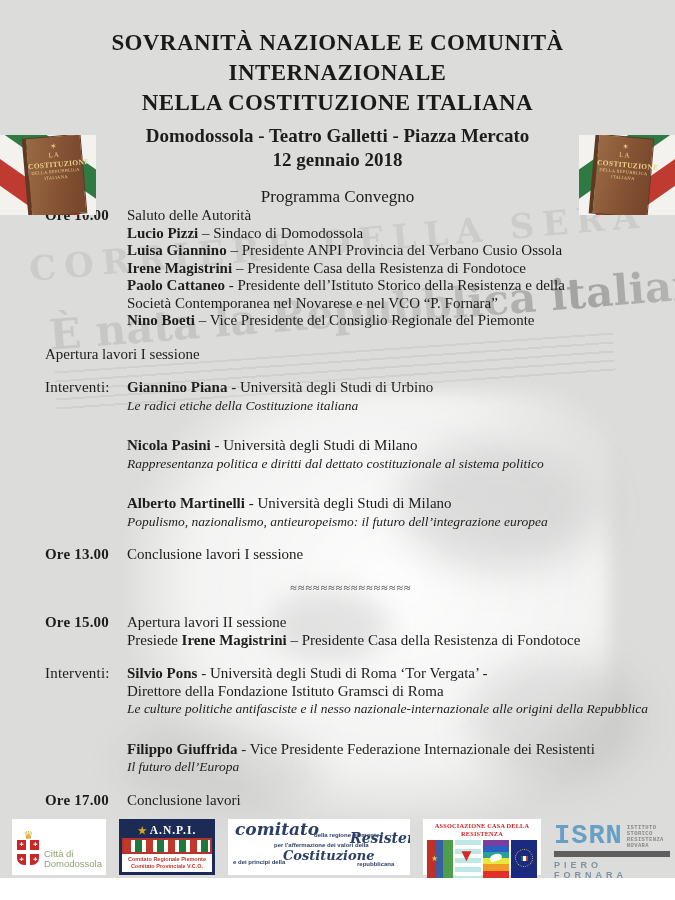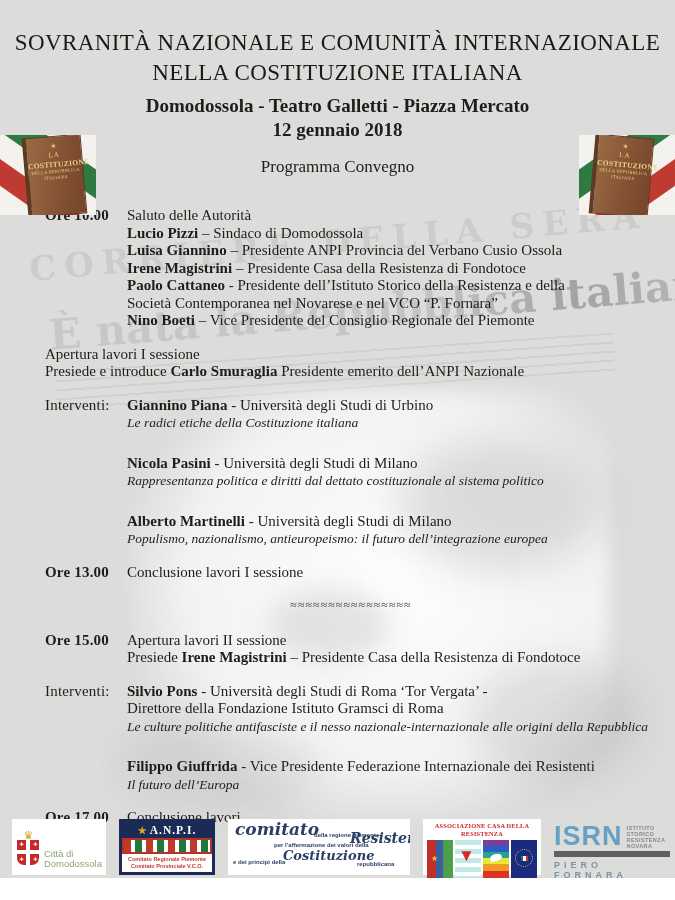--- a/index.html
+++ b/index.html
@@ -28,21 +28,21 @@
     background:rgba(110,110,110,0.20); border-radius:50%; filter:blur(20px); }
   .wm-blob2 { position:absolute; left:270px; top:590px; width:120px; height:70px;
     background:rgba(120,120,120,0.18); border-radius:50%; filter:blur(14px); }
   .wm-blob3 { position:absolute; left:470px; top:660px; width:170px; height:120px;
     background:rgba(125,125,125,0.18); border-radius:50%; filter:blur(18px); }
   .wm-blob4 { position:absolute; left:120px; top:720px; width:200px; height:90px;
     background:rgba(130,130,130,0.12); border-radius:50%; filter:blur(16px); }
 
   
   .header { position:absolute; left:0; top:0; width:100%; z-index:2; text-align:center; }
-  .title { margin-top:28px; font-size:23px; line-height:30px; font-weight:400;
+  .title { margin-top:28px; font-size:23px; line-height:30px; font-weight:700;
            letter-spacing:0.4px; color:#1a1a18; }
   .venue { margin-top:7px; font-size:19px; font-weight:700; }
   .date  { font-size:19px; font-weight:700; margin-top:2px; }
   .program-label { margin-top:16px; font-size:17px; }
 
   
   .book { position:absolute; top:135px; width:96px; height:80px; background:#f3f2ef;
           overflow:hidden; z-index:3; }
   .book-left { left:0; } .book-right { right:0; }
   .ribbon-green { position:absolute; width:160px; height:24px; background:#2e7a42;
@@ -130,21 +130,21 @@
   .dove { position:absolute; left:7px; top:14px; width:12px; height:7px; background:#fff;
           border-radius:60% 70% 60% 5%; transform:rotate(-15deg); }
   .sq4 { background:#1a2a7e; }
   .eu-ring { position:absolute; left:4px; top:9px; width:18px; height:18px;
              border:1.5px dotted #e6c34a; border-radius:50%; }
   .eu-flag { position:absolute; left:10px; top:16px; width:7px; height:5px;
              background:linear-gradient(90deg, #1e7a3c 0 33%, #fff 33% 66%, #c0392b 66% 100%); }
 
   
   .logo-isrn { width:122px; height:56px; background:transparent; padding-top:4px; }
-  .isrn-row { display:flex; align-items:flex-end; }
+  .isrn-row { display:flex; align-items:flex-end;font-family:Liberation Mono, monospace; }
   .isrn-acr { color:#66a0c4; font-size:27px; font-weight:700; line-height:26px; letter-spacing:1px; }
   .isrn-col { margin-left:4px; margin-top:2px; color:#8a8a8a; font-size:5.5px; line-height:6px;
               font-weight:700; letter-spacing:0.4px; }
   .isrn-bar { width:116px; height:6px; background:#5f5f5f; margin-top:2px; }
   .isrn-sub { color:#7d93a4; font-size:9px; letter-spacing:4px; margin-top:3px; font-weight:700; }
 
   
   .caption-bar { position:absolute; left:0; top:878px; width:675px; height:22px;
                  background:#fff; z-index:4; }
   .caption-text { font-family:"Liberation Sans", sans-serif; font-size:16px; color:#0369a1;
@@ -205,21 +205,20 @@
           <div class="line"><span class="seg-bold">Luisa Giannino</span><span> – Presidente ANPI Provincia del Verbano Cusio Ossola</span></div>
           <div class="line"><span class="seg-bold">Irene Magistrini</span><span> – Presidente Casa della Resistenza di Fondotoce</span></div>
           <div class="line"><span class="seg-bold">Paolo Cattaneo</span><span> - Presidente dell’Istituto Storico della Resistenza e della</span></div>
           <div class="line"><span>Società Contemporanea nel Novarese e nel VCO “P. Fornara”</span></div>
           <div class="line"><span class="seg-bold">Nino Boeti</span><span> – Vice Presidente del Consiglio Regionale del Piemonte</span></div>
         </div>
       </div>
       <div class="block">
         <div class="content">
           <div class="line"><span>Apertura lavori I sessione</span></div>
-          <div class="line"><span>Presiede e introduce </span><span class="seg-bold">Carlo Smuraglia</span><span> Presidente emerito dell’ANPI Nazionale</span></div>
         </div>
       </div>
       <div class="block">
         <div class="time plain">Interventi:</div>
         <div class="content">
           <div class="line"><span class="seg-bold">Giannino Piana</span><span> - Università degli Studi di Urbino</span></div>
           <div class="line"><span class="seg-italic">Le radici etiche della Costituzione italiana</span></div>
           <div class="line gap"><span class="seg-bold">Nicola Pasini</span><span> - Università degli Studi di Milano</span></div>
           <div class="line"><span class="seg-italic">Rappresentanza politica e diritti dal dettato costituzionale al sistema politico</span></div>
           <div class="line gap"><span class="seg-bold">Alberto Martinelli</span><span> - Università degli Studi di Milano</span></div>

